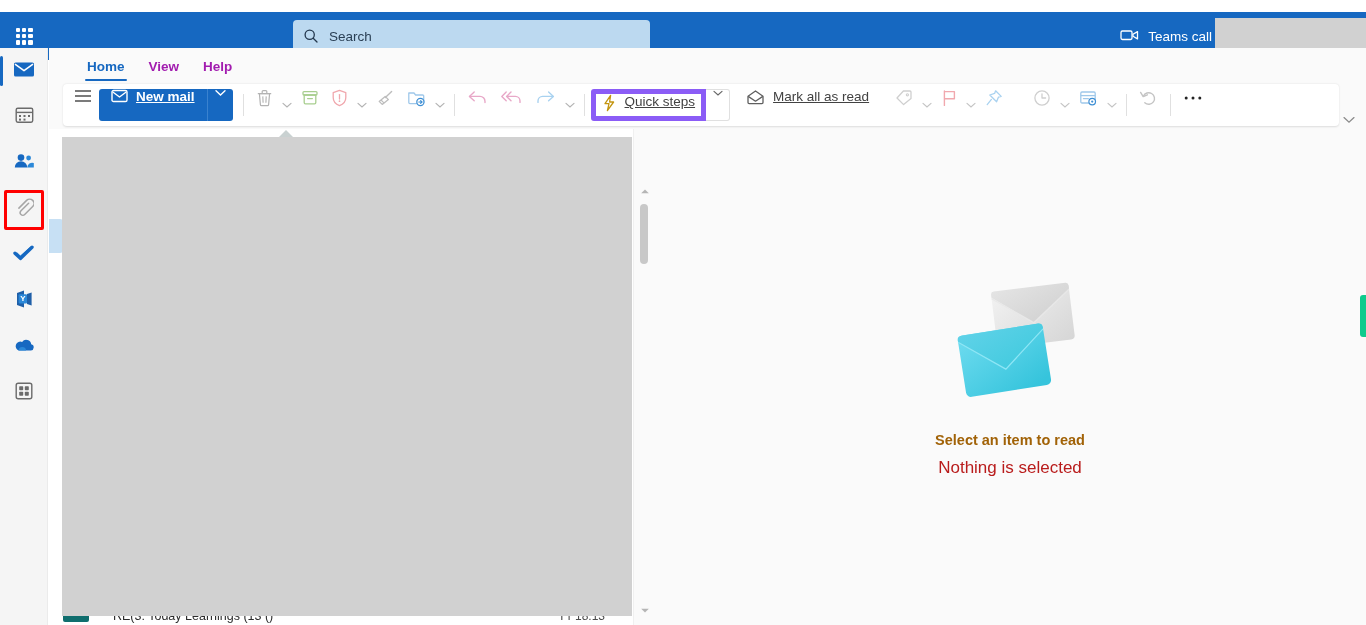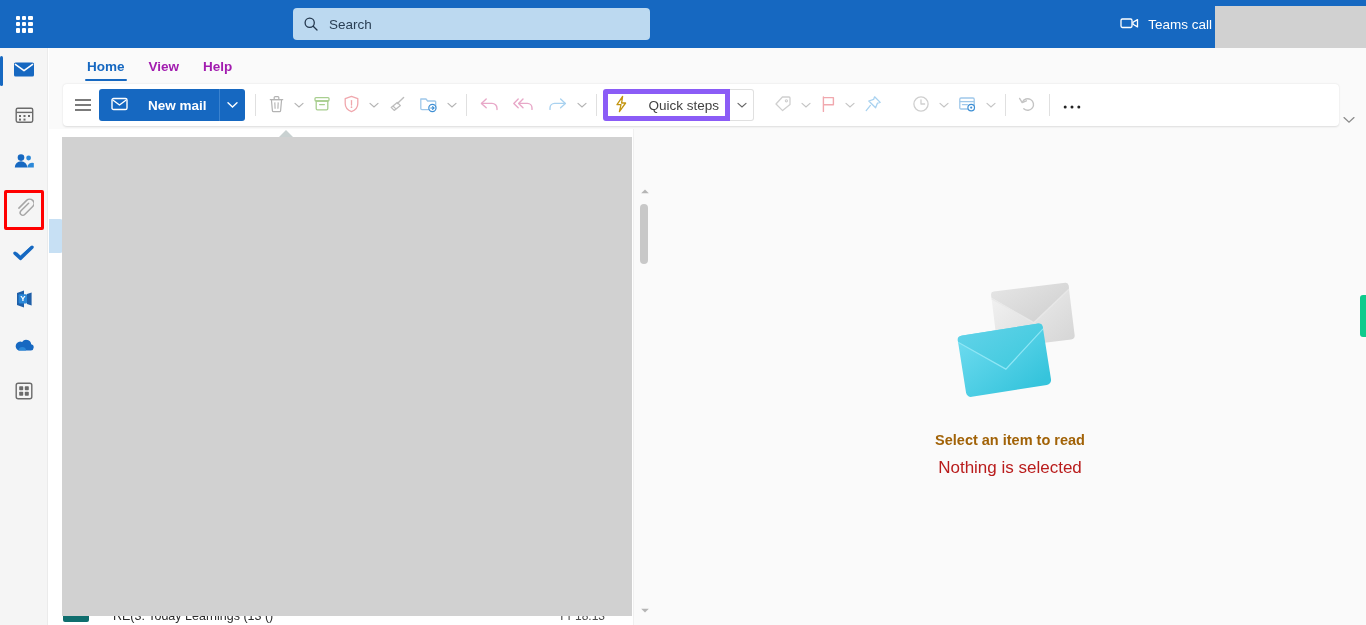--- a/index.html
+++ b/index.html
@@ -6,21 +6,21 @@
   html, body {
     width: 1366px; height: 625px;
     overflow: hidden;
     font-family: "Liberation Sans", sans-serif;
     background: #ffffff;
     color: #242424;
   }
 
   
   .topbar {
-    position: absolute; left: 0; top: 0;
+    position: absolute; left: 0; top: 12px;
     width: 1366px; height: 48px;
     background: #1668c1;
     display: flex; 
   }
   .waffle {
     width: 48px; height: 48px;
     display: flex; align-items: center; justify-content: center;
     cursor: pointer;
   }
   .waffle-grid {
@@ -131,24 +131,24 @@
   .ribbon {
     position: absolute; left: 14px; top: 3px;
     width: 1276px; height: 42px;
     background: #ffffff;
     border-radius: 4px;
     box-shadow: 0 .5px 2px rgba(0,0,0,.12);
     display: flex; align-items: center;
     padding: 0 4px;
   }
   .rb {
-    height: 32px; display: flex; align-items: center;
+    height: 32px; display: flex; 
     padding: 0 6px; border-radius: 4px;
     cursor: pointer; color: #424242; font-size: 13.5px;
-    gap: 20px; white-space: nowrap;
+    gap: 8px; white-space: nowrap; text-decoration: underline;
   }
   .rb.pri {
     background: #1668c1; color: #ffffff;
     padding: 0 12px; height: 32px; border-radius: 3px 0 0 3px;
     font-weight: bold; font-size: 13.5px;
   }
   .rb.pri-split {
     background: #1668c1; color: #fff;
     width: 26px; justify-content: center;
     border-radius: 0 3px 3px 0;
@@ -567,20 +567,29 @@
         </svg>
       </span>
       <span>Quick steps</span>
     </div>
     <div class="rb boxed-split">
       <svg width="10" height="7" viewBox="0 0 10 7">
         <path d="M1 1.4 L5 5 L9 1.4" fill="none" stroke="#666" stroke-width="1.2" stroke-linecap="round"></path>
       </svg>
     </div>
 
+    <div class="rb" style="margin-left:10px;">
+      <span>
+        <svg width="19" height="16" viewBox="0 0 19 16">
+          <path d="M2 13.6 V7.2 L9.5 2 L17 7.2 V13.6 a1.1 1.1 0 0 1 -1.1 1.1 H3.1 a1.1 1.1 0 0 1 -1.1 -1.1 Z" fill="none" stroke="#5f5f5f" stroke-width="1.3" stroke-linejoin="round"></path>
+          <path d="M2.2 7.4 L9.5 12.2 L16.8 7.4" fill="none" stroke="#5f5f5f" stroke-width="1.3" stroke-linejoin="round"></path>
+        </svg>
+      </span>
+      <span>Mark all as read</span>
+    </div>
 
     <div class="rb" style="margin-left:14px;">
       <span>
         <svg width="18" height="17" viewBox="0 0 18 17">
           <path d="M8.4 2 H15 a1 1 0 0 1 1 1 V9.4 L8.6 15.6 L2 9 Z" fill="none" stroke="#cfcfcf" stroke-width="1.3" stroke-linejoin="round"></path>
           <circle cx="12.4" cy="5.8" r="1.1" fill="none" stroke="#cfcfcf" stroke-width="1.1"></circle>
         </svg>
       </span>
     </div>
     <div class="chev">

